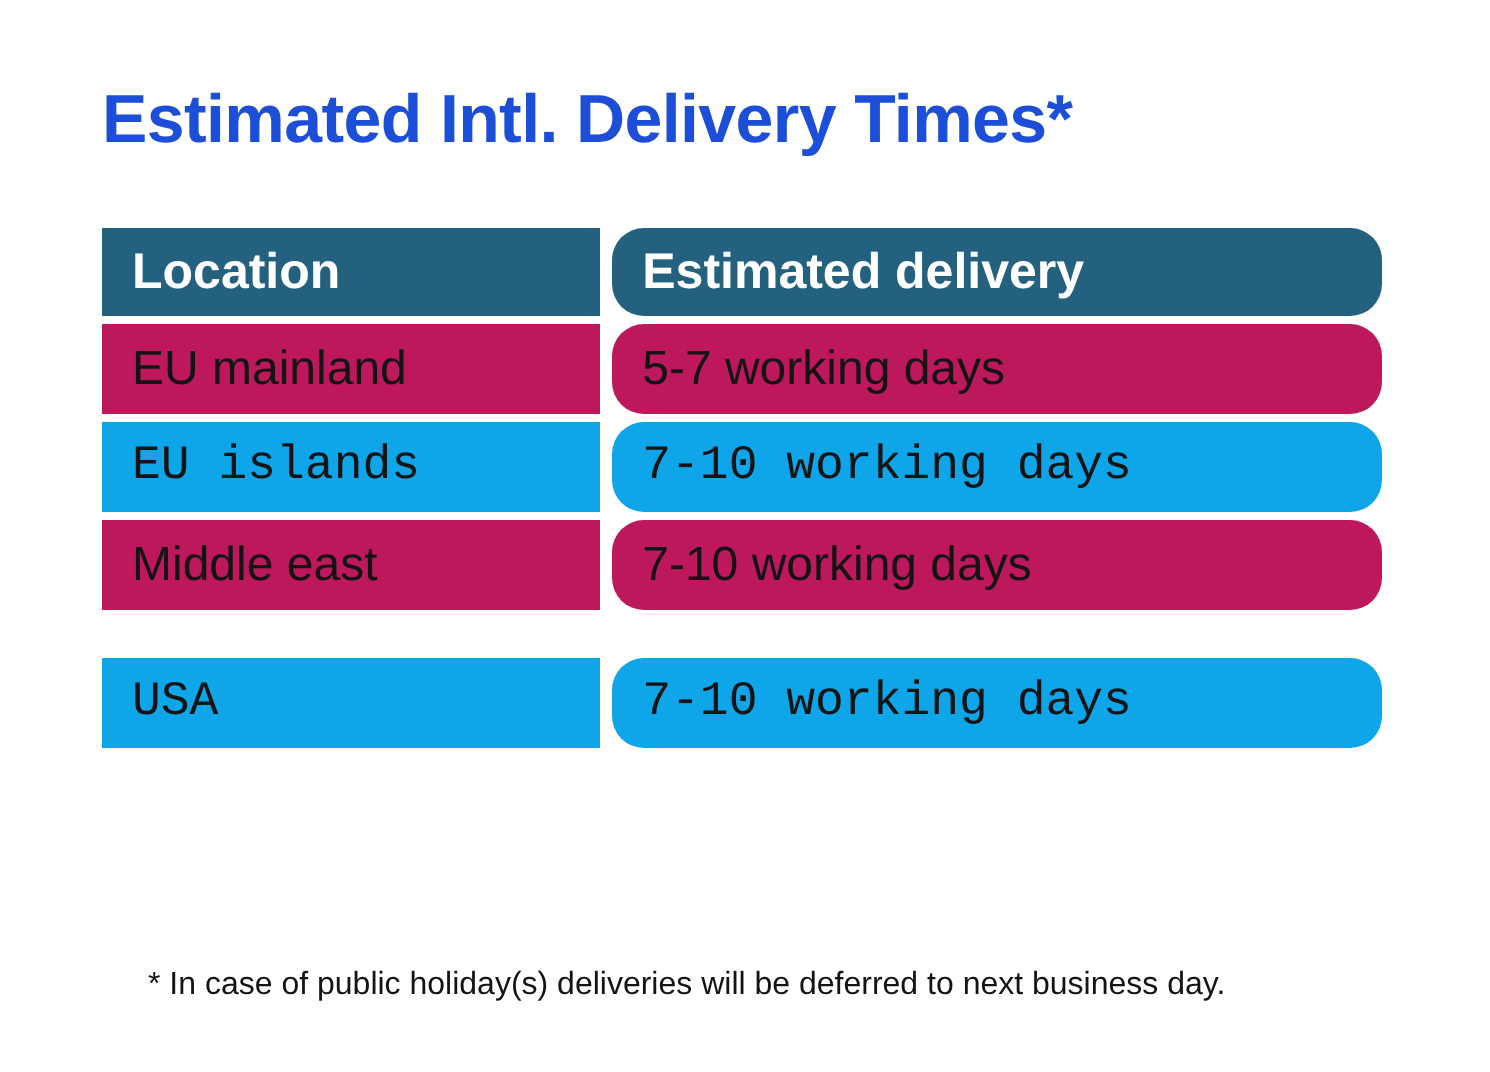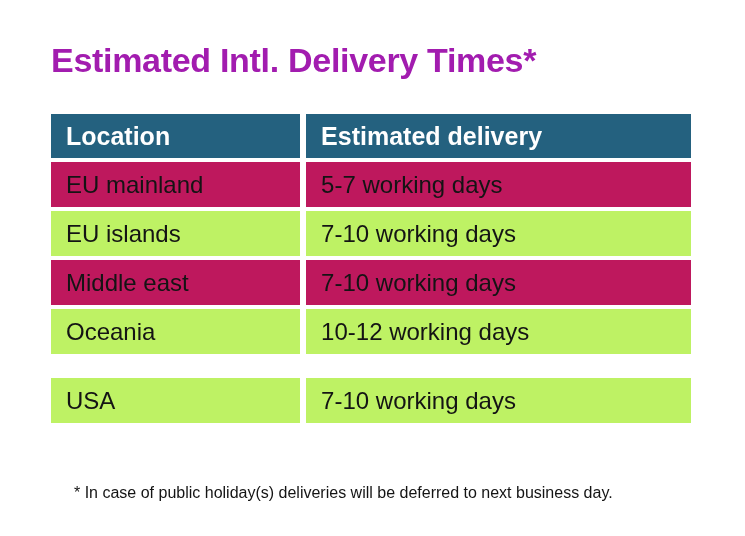--- a/index.html
+++ b/index.html
@@ -19,21 +19,21 @@
     height: 536px;
     background: #ffffff;
   }
   .page-title {
     position: absolute;
     left: 51px;
     top: 38px;
     font-size: 34px;
     font-weight: 700;
     letter-spacing: -0.3px;
-    color: #a21caf;
+    color: #1d4ed8;
     line-height: 44px;
     white-space: nowrap;
     text-align: right;
   }
   .delivery-table {
     position: absolute;
     left: 51px;
     top: 114px;
     width: 640px;
   }
@@ -58,33 +58,35 @@
     overflow: hidden;
     white-space: nowrap;
     text-align: center;
   }
   .cell-location {
     width: 265px;
     margin-right: 6px;
   }
   .cell-delivery {
     width: 410px;
+    border-radius: 16px;
   }
   .header-row .cell {
     background: #24617f;
     color: #ffffff;
     font-weight: 700;
     font-size: 25px;
     height: 44px;
   }
   .row-odd .cell {
     background: #be185d;
   }
   .row-even .cell {
-    background: #bef264;
+    background: #0ea5e9;
+    font-family: Liberation Mono, monospace;
   }
   .footnote {
     position: absolute;
     left: 46px;
     top: 482px;
     font-size: 16px;
     color: #141414;
     line-height: 22px;
     white-space: nowrap;
     margin-left: 28px;
@@ -112,24 +114,20 @@
     <div class="table-row row-even">
       <div class="cell cell-location">EU islands</div>
       <div class="cell cell-delivery">7-10 working days</div>
     </div>
 
     <div class="table-row row-odd">
       <div class="cell cell-location">Middle east</div>
       <div class="cell cell-delivery">7-10 working days</div>
     </div>
 
-    <div class="table-row row-even">
-      <div class="cell cell-location">Oceania</div>
-      <div class="cell cell-delivery">10-12 working days</div>
-    </div>
 
 
     <div class="table-row row-even">
       <div class="cell cell-location">USA</div>
       <div class="cell cell-delivery">7-10 working days</div>
     </div>
 
   </div>
 
   <div class="footnote">* In case of public holiday(s) deliveries will be deferred to next business day.</div>

